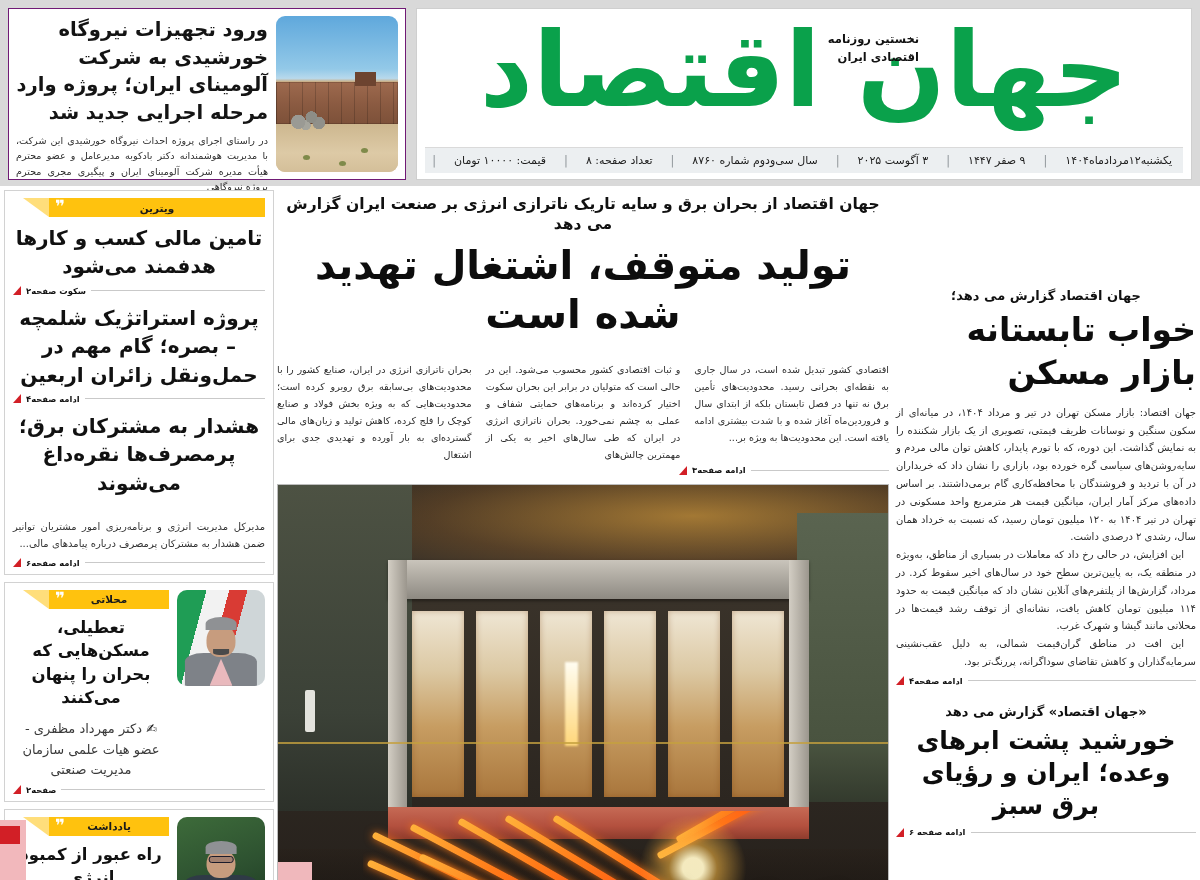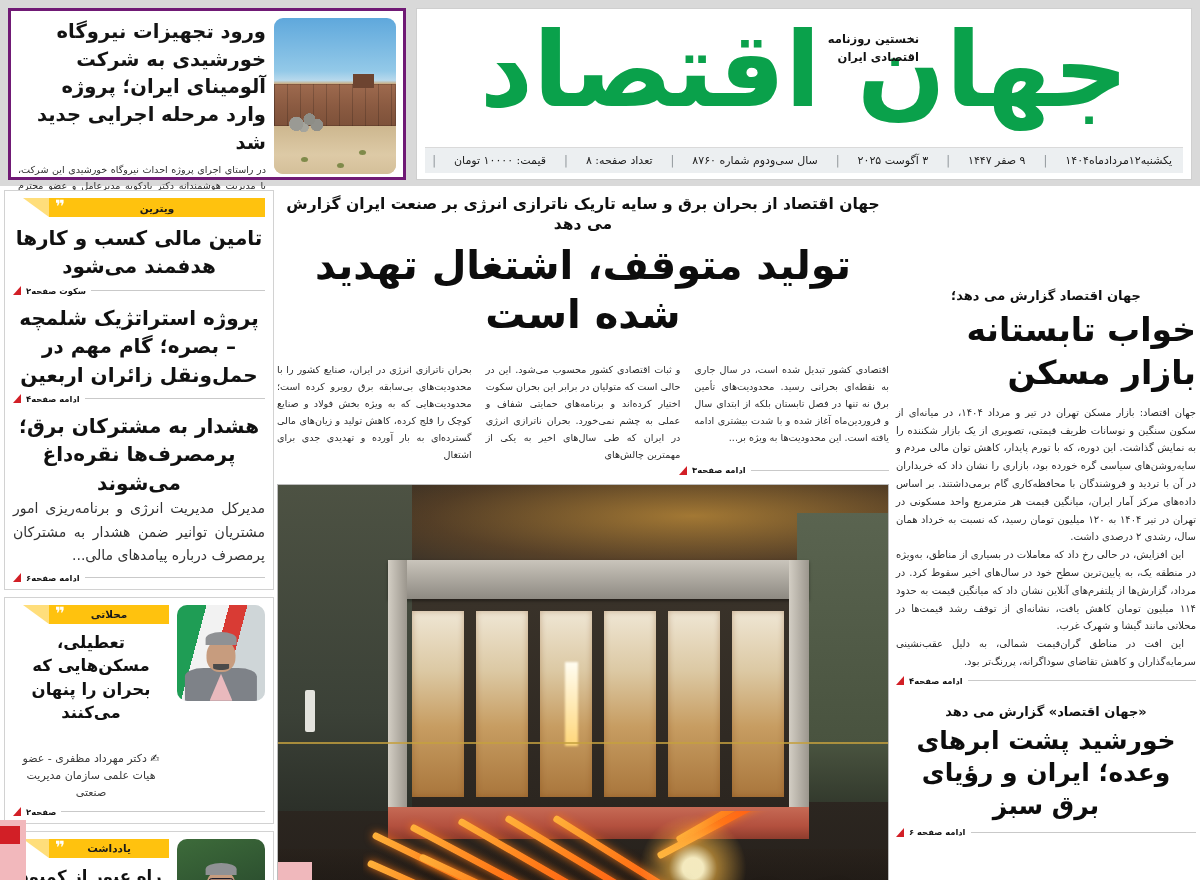--- a/index.html
+++ b/index.html
@@ -31,21 +31,21 @@
   }
 
   
   .promo-box {
     position: absolute;
     top: 8px;
     left: 8px;
     width: 398px;
     height: 172px;
     background: #ffffff;
-    border: 3px solid #701a75;
+    border: 1px solid #701a75;
     display: flex;
     flex-direction: row-reverse;
     padding: 7px;
     gap: 8px;
   }
   .promo-text {
     flex: 1;
     display: flex;
     flex-direction: column;
     text-align: right;
@@ -229,22 +229,22 @@
   .side-head {
     font-size: 20px;
     font-weight: bold;
     line-height: 1.42;
     color: #111;
     text-align: center;
     letter-spacing: -0.3px;
   }
   .side-head.small { font-size: 16.5px; }
   .side-body {
-    margin-top: 0;
-    font-size: 14px;
+    margin-top: 22px;
+    font-size: 10px;
     line-height: 1.68;
     color: #333;
     text-align: justify;
   }
   .cont-row {
     display: flex;
     flex-direction: row-reverse;
     align-items: center;
     gap: 5px;
     margin-top: 5px;
@@ -263,22 +263,22 @@
   .op-photo {
     width: 88px; height: 88px;
     border-radius: 10px;
     flex: none;
     overflow: hidden;
     position: relative;
     background: #e3e8ea;
   }
   .op-photo.tall { height: 96px; }
   .op-byline {
-    margin-top: 26px;
-    font-size: 11px;
+    margin-top: 10px;
+    font-size: 13px;
     line-height: 1.55;
     color: #3a3a3a;
     text-align: center;
   }
   .op-byline .pen { color: #111; font-weight: bold; }
 
   
   .p-bg-flag {
     position: absolute; inset: 0;
     background:

